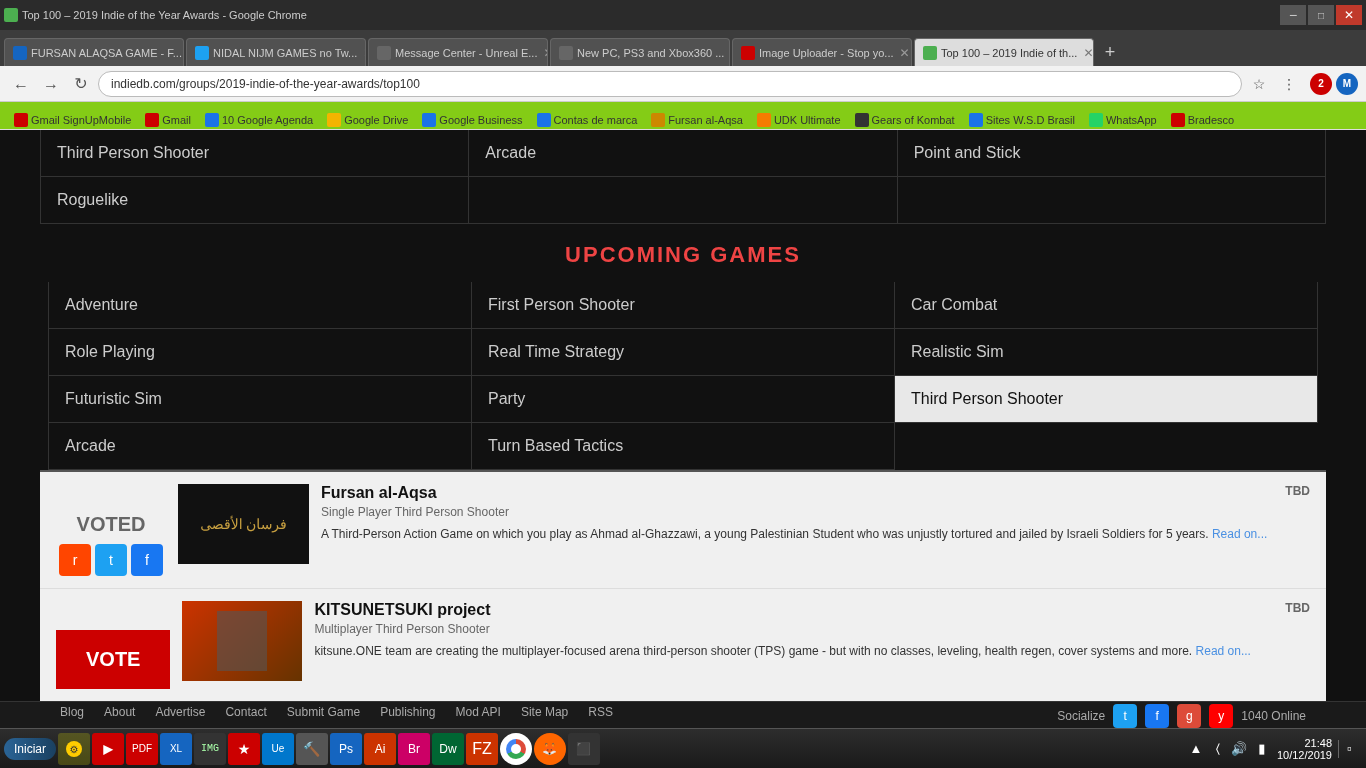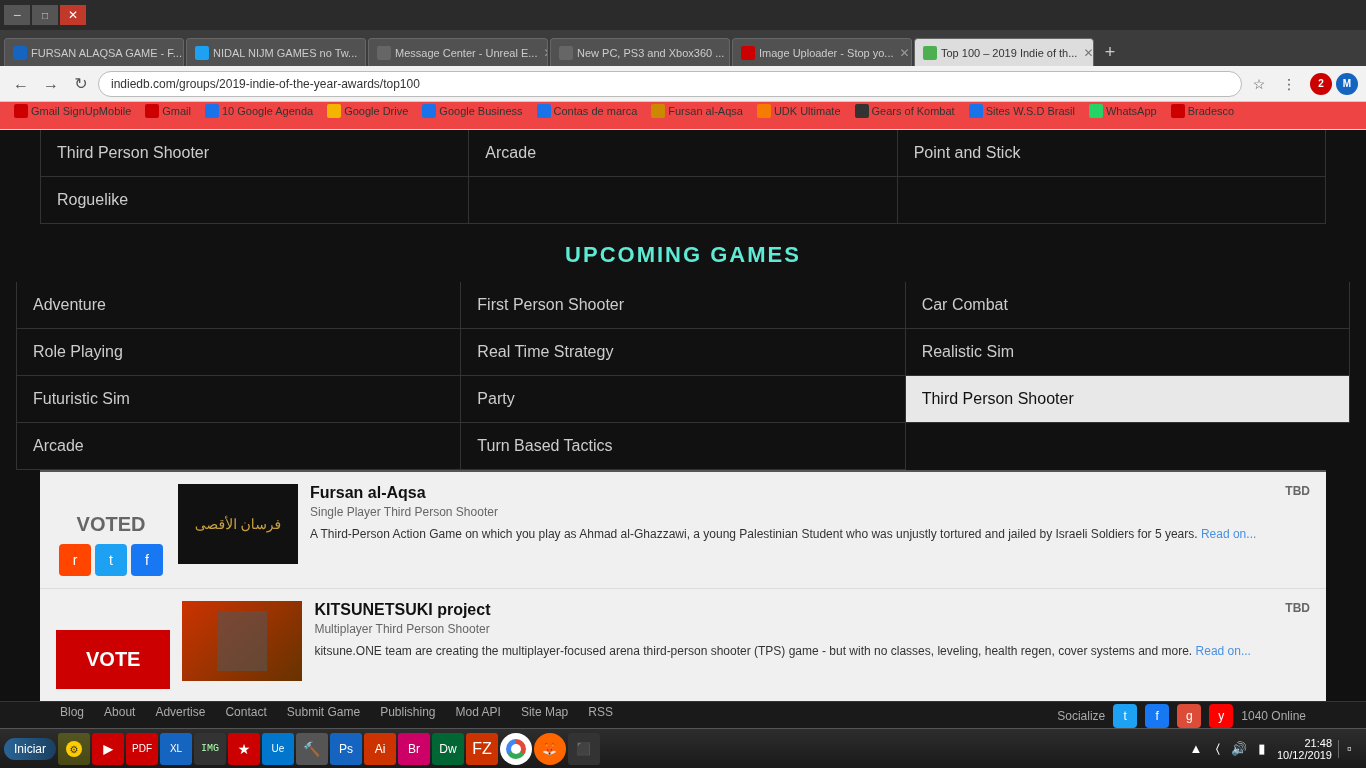--- a/index.html
+++ b/index.html
@@ -10,53 +10,53 @@
     .tab.active { background: #ddd; color: #333; }
     .tab-favicon { width: 14px; height: 14px; margin-right: 4px; background: #888; border-radius: 2px; flex-shrink: 0; }
     .tab-close { margin-left: 6px; opacity: 0.6; font-size: 12px; }
     .tab-add { width: 28px; height: 28px; display: flex; align-items: center; justify-content: center; color: #ccc; font-size: 18px; cursor: pointer; }
 
     .nav-bar { background: #f2f2f2; display: flex; align-items: center; height: 36px; padding: 0 8px; gap: 4px; border-bottom: 1px solid #ccc; }
     .nav-btn { width: 26px; height: 26px; background: none; border: none; cursor: pointer; display: flex; align-items: center; justify-content: center; color: #555; font-size: 16px; border-radius: 50%; }
     .address-bar { flex: 1; height: 26px; border: 1px solid #bbb; border-radius: 13px; padding: 0 12px; font-size: 12px; background: #fff; display: flex; align-items: center; color: #333; }
     .nav-icon-btn { width: 26px; height: 26px; display: flex; align-items: center; justify-content: center; cursor: pointer; border-radius: 50%; color: #555; font-size: 14px; }
 
-    .bookmarks-bar { background: #ef4444; display: flex; align-items: flex-start; height: 28px; padding: 0 8px; gap: 2px; border-bottom: 1px solid #ddd; overflow: hidden; }
+    .bookmarks-bar { background: #84cc16; display: flex; align-items: flex-end; height: 28px; padding: 0 8px; gap: 2px; border-bottom: 1px solid #ddd; overflow: hidden; }
     .bookmark-item { display: flex; align-items: center; padding: 2px 6px; border-radius: 3px; cursor: pointer; font-size: 11px; color: #333; white-space: nowrap; gap: 3px; }
     .bk-icon { width: 14px; height: 14px; border-radius: 2px; flex-shrink: 0; }
     .bk-whatsapp { background: #25d366; }
     .bk-red { background: #cc0000; }
     .bk-blue { background: #1a73e8; }
     .bk-dark { background: #333; }
     .bk-orange { background: #f57c00; }
 
     
     .page-content { background: #111; width: 100%; overflow: hidden; }
 
     
     .genre-grid { display: grid; grid-template-columns: repeat(3, 1fr); border-left: 1px solid #333; }
     .genre-cell { padding: 14px 16px; border-right: 1px solid #333; border-bottom: 1px solid #333; font-size: 16px; font-weight: normal; color: #ccc; cursor: pointer; }
     .genre-cell.active { background: #e8e8e8; color: #111; }
 
     
-    .section-title { text-align: center; font-size: 22px; font-weight: bold; color: #5eead4; padding: 18px 16px 14px; letter-spacing: 2px; background: #111; }
+    .section-title { text-align: center; font-size: 22px; font-weight: bold; color: #ef4444; padding: 18px 16px 14px; letter-spacing: 2px; background: #111; }
 
     
     .games-section { background: #f0f0f0; border-top: 2px solid #555; }
     .game-entry { display: flex; padding: 12px 16px; border-bottom: 1px solid #ddd; background: #f0f0f0; align-items: flex-start; gap: 12px; }
     .game-entry:last-child { border-bottom: none; }
     .vote-section { display: flex; flex-direction: column; align-items: center; justify-content: center; min-width: 110px; margin-top: 29px; }
     .voted-label { font-size: 20px; font-weight: bold; color: #666; margin-bottom: 8px; }
     .vote-icons { display: flex; gap: 4px; }
     .vote-icon { width: 32px; height: 32px; border-radius: 4px; display: flex; align-items: center; justify-content: center; font-size: 14px; color: #fff; }
     .vote-icon.reddit { background: #ff4500; }
     .vote-icon.twitter { background: #1da1f2; }
     .vote-icon.facebook { background: #1877f2; }
     .vote-button { background: #cc0000; color: #fff; font-size: 20px; font-weight: bold; padding: 18px 30px; cursor: pointer; border: none; text-align: center; }
-    .game-thumb { width: 120px; height: 80px; object-fit: cover; background: #333; flex-shrink: 0; display: flex; align-items: center; justify-content: center; overflow: hidden; }
+    .game-thumb { width: 131px; height: 80px; object-fit: cover; background: #333; flex-shrink: 0; display: flex; align-items: center; justify-content: center; overflow: hidden; }
     .game-info { flex: 1; }
     .game-title { font-size: 16px; font-weight: bold; color: #111; margin-bottom: 3px; }
     .game-subtitle { font-size: 12px; color: #666; margin-bottom: 6px; }
     .game-tbd { float: right; font-size: 12px; color: #666; font-weight: bold; }
     .game-desc { font-size: 12px; color: #333; line-height: 1.5; }
     .game-desc a { color: #4a90e2; text-decoration: none; }
 
     
     .footer { background: #1a1a1a; border-top: 1px solid #333; padding: 2px 0 8px; }
     .footer-links { display: flex; justify-content: center; gap: 20px; margin-bottom: 8px; }
@@ -78,20 +78,24 @@
 
     
     .thumb-arabic { background: #111; color: #c8a040; font-size: 18px; text-align: center; display: flex; align-items: center; justify-content: center; font-family: serif; }
   </style>
 </head>
 <body>
 
 <div>
 
   <div class="title-bar">
+    <div style="display:flex;gap:4px;align-items:center;">
+      <div style="width:14px;height:14px;background:#4caf50;border-radius:2px;"></div>
+      <span style="color:#ccc;font-size:11px;">Top 100 – 2019 Indie of the Year Awards - Google Chrome</span>
+    </div>
     <div style="display:flex;gap:2px;">
       <div style="width:26px;height:20px;background:#555;display:flex;align-items:center;justify-content:center;cursor:pointer;font-size:14px;color:#ccc;">−</div>
       <div style="width:26px;height:20px;background:#555;display:flex;align-items:center;justify-content:center;cursor:pointer;font-size:10px;color:#ccc;">□</div>
       <div style="width:26px;height:20px;background:#c0392b;display:flex;align-items:center;justify-content:center;cursor:pointer;font-size:12px;color:#fff;">✕</div>
     </div>
   </div>
 
   <div class="tabs-bar">
     <div class="tab">
       <div class="tab-favicon" style="background:#1565c0;"></div>
@@ -207,21 +211,21 @@
     </div>
     <div class="genre-cell">
       <span>Roguelike</span>
     </div>
     <div class="genre-cell"></div>
     <div class="genre-cell"></div>
   </div>
 
   <div class="section-title">UPCOMING GAMES</div>
 
-  <div class="genre-grid" style="margin: 0 16px;">
+  <div class="genre-grid" style="margin: 0 48px;">
     <div class="genre-cell">
       <span>Adventure</span>
     </div>
     <div class="genre-cell">
       <span>First Person Shooter</span>
     </div>
     <div class="genre-cell">
       <span>Car Combat</span>
     </div>
     <div class="genre-cell">

